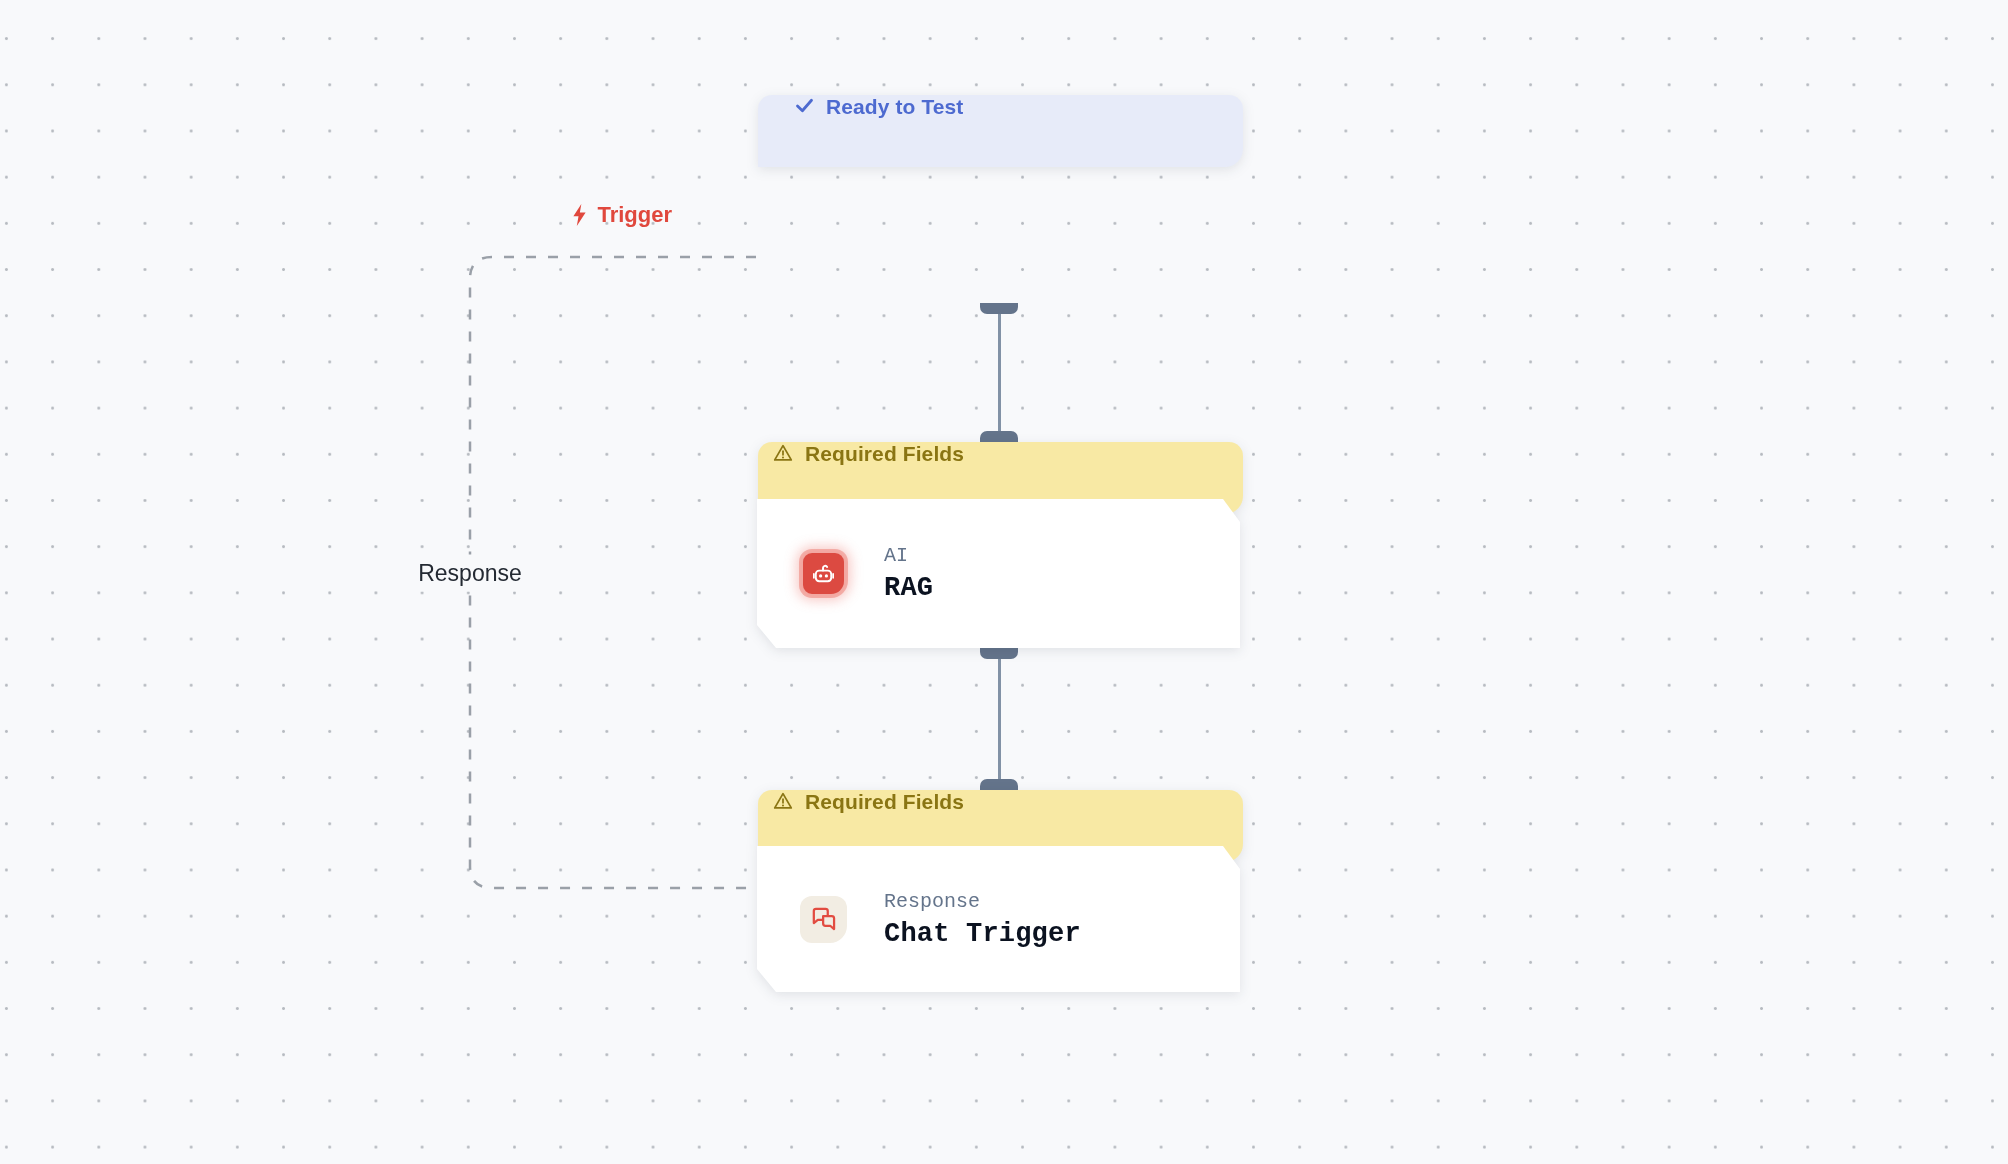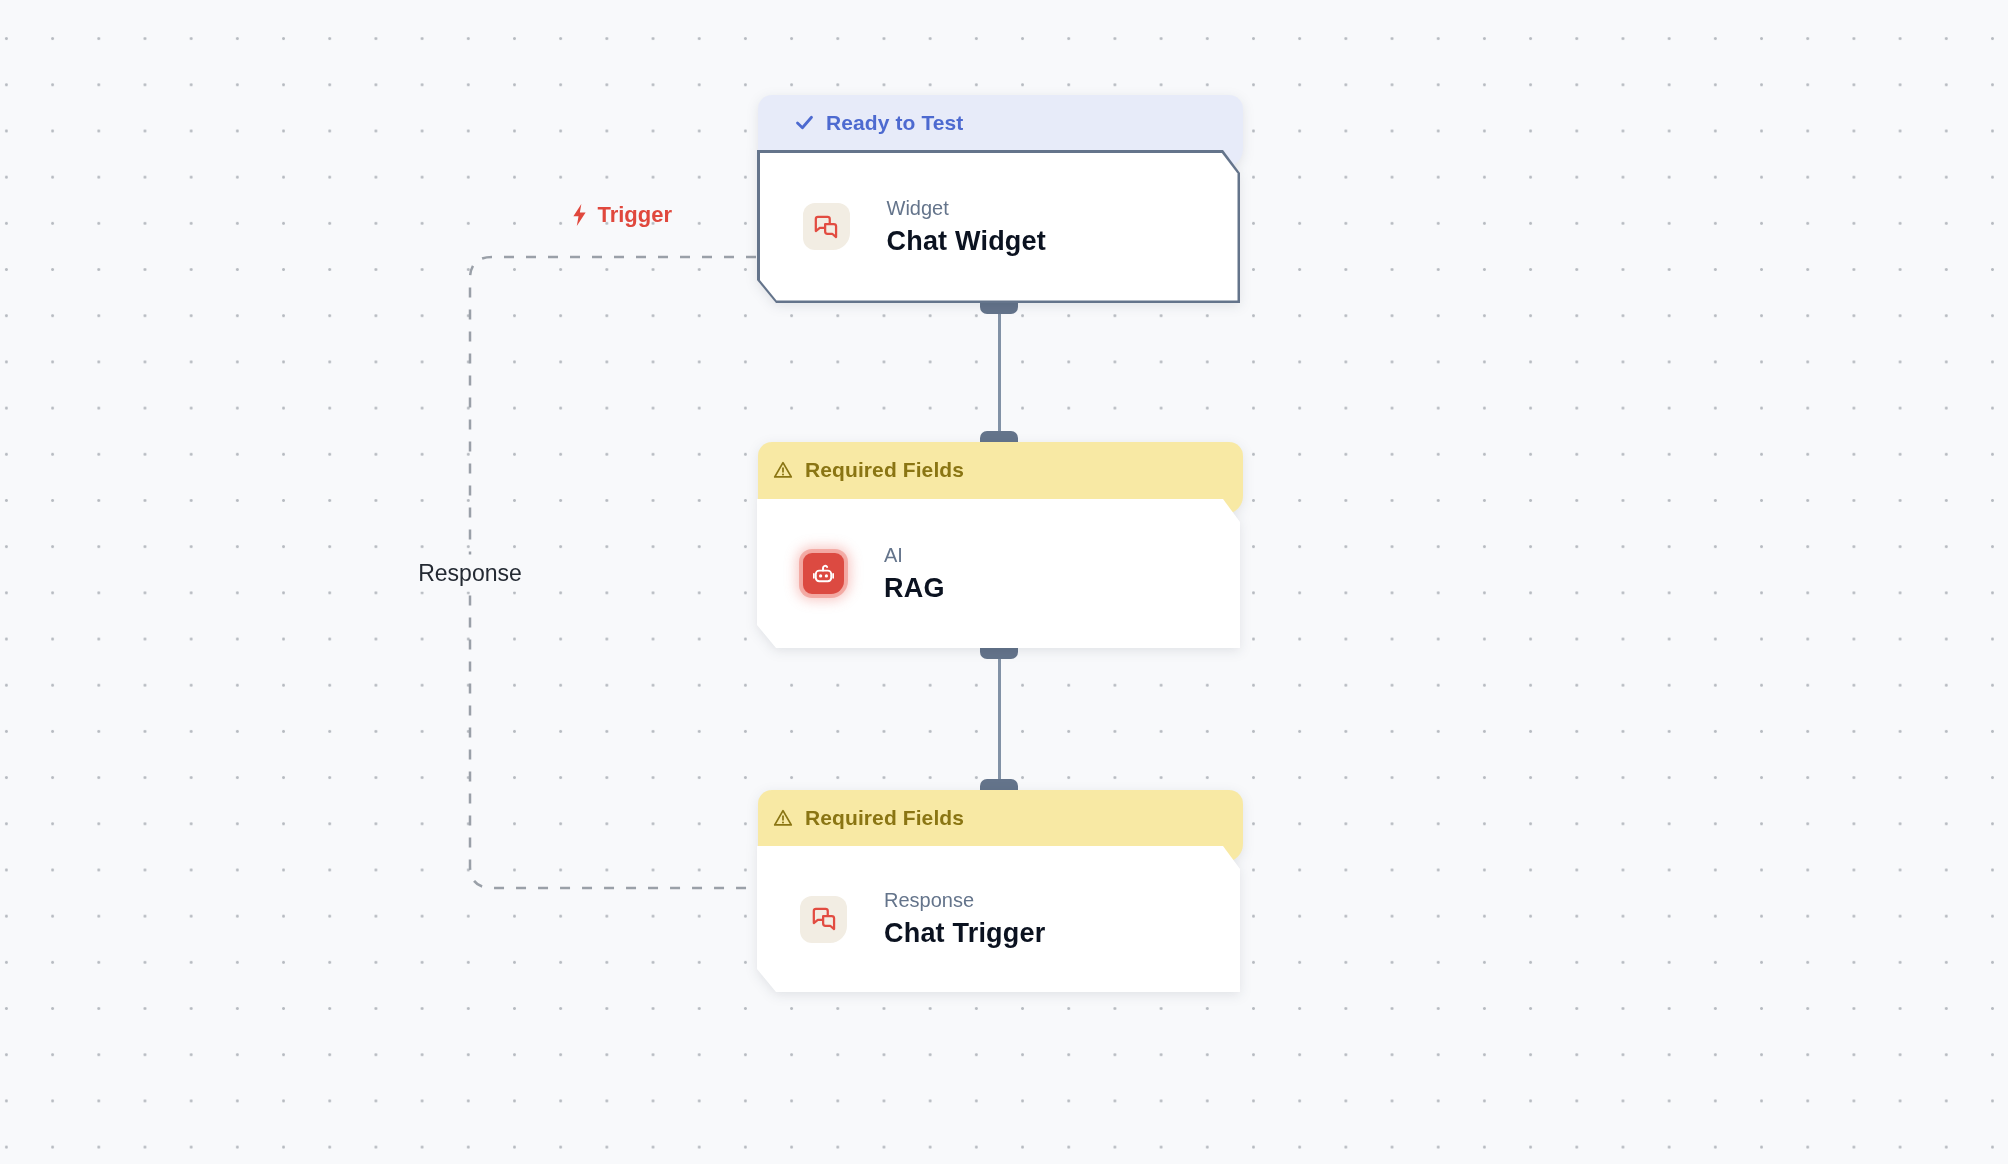--- a/index.html
+++ b/index.html
@@ -29,21 +29,20 @@
     position: absolute;
     left: 1px;
     top: 0;
     width: 485px;
     height: 72px;
     display: flex;
     align-items: flex-start;
   }
   .badge-inner {
     display: flex;
-    align-items: center;
     gap: 11px;
     height: 55px;
   }
   .badge-ready {
     background: #E7EBF9;
     border-radius: 14px 14px 18px 0;
     color: #4D6AD0;
   }
   .badge-ready .badge-inner { padding-left: 36px; }
   .badge-warning {
@@ -60,21 +59,21 @@
     width: 483px;
     clip-path: polygon(0 0, calc(100% - 17px) 0, 100% 23px, 100% 100%, 19px 100%, 0 calc(100% - 23px));
   }
   .card-bordered { background: #64748B; }
   .card-inner {
     position: absolute;
     inset: 2.5px;
     background: #FFFFFF;
     clip-path: polygon(0 0, calc(100% - 16px) 0, 100% 21px, 100% 100%, 17px 100%, 0 calc(100% - 21px));
   }
-  .card-plain { background: #FFFFFF; }
+  .card-plain { background: #FFFFFF; font-family: Liberation Mono, monospace; }
 
   .node-row {
     position: absolute;
     inset: 0;
     display: flex;
     align-items: center;
     padding-left: 43px;
     gap: 37px;
   }
   .node-text { display: flex; flex-direction: column; gap: 6px; }
@@ -151,36 +150,20 @@
 
   <div class="response-label">Response</div>
 
   <div class="node" style="top:95px;height:208px;">
     <div class="node-badge badge-ready">
       <div class="badge-inner">
         <svg width="21" height="21" viewBox="0 0 18 18">
           <polyline points="3,9.5 7.2,13.5 15,4.5" fill="none" stroke="#4D6AD0" stroke-width="2.4" stroke-linecap="round" stroke-linejoin="round"></polyline>
         </svg>
         <span class="badge-label">Ready to Test</span>
-      </div>
-    </div>
-    <div class="card card-bordered" style="top:55px;height:153px;">
-      <div class="card-inner">
-        <div class="node-row">
-          <div class="icon-cream">
-            <svg width="30" height="30" viewBox="0 0 28 28">
-              <path d="M 15.5 4.5 H 6.5 Q 4.5 4.5 4.5 6.5 V 17.8 L 8.2 14.8 H 15.5 Q 17.5 14.8 17.5 12.8 V 6.5 Q 17.5 4.5 15.5 4.5 Z" fill="none" stroke="#E24C41" stroke-width="2.1" stroke-linejoin="round"></path>
-              <path d="M 13.2 11.2 H 21.2 Q 23.4 11.2 23.4 13.4 V 23.4 L 19.8 20.3 H 15.4 Q 13.2 20.3 13.2 18.1 Z" fill="#F2EDE3" stroke="#E24C41" stroke-width="2.1" stroke-linejoin="round"></path>
-            </svg>
-          </div>
-          <div class="node-text">
-            <span class="node-subtitle">Widget</span>
-            <span class="node-title">Chat Widget</span>
-          </div>
-        </div>
       </div>
     </div>
   </div>
 
   <div class="node" style="top:442px;height:206px;">
     <div class="node-badge badge-warning">
       <div class="badge-inner">
         <svg width="22" height="22" viewBox="0 0 24 24">
           <path d="M12 4 L21 19.5 H3 Z" fill="none" stroke="#8A7513" stroke-width="1.9" stroke-linejoin="round"></path>
           <line x1="12" y1="10" x2="12" y2="14" stroke="#8A7513" stroke-width="1.9" stroke-linecap="round"></line>

